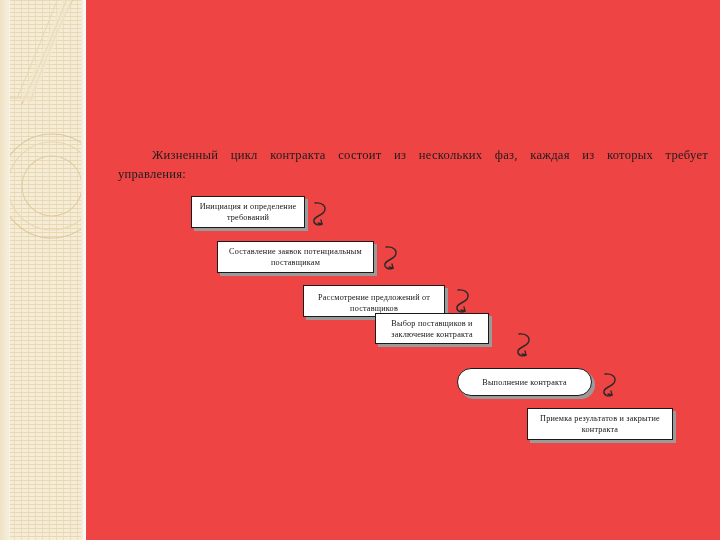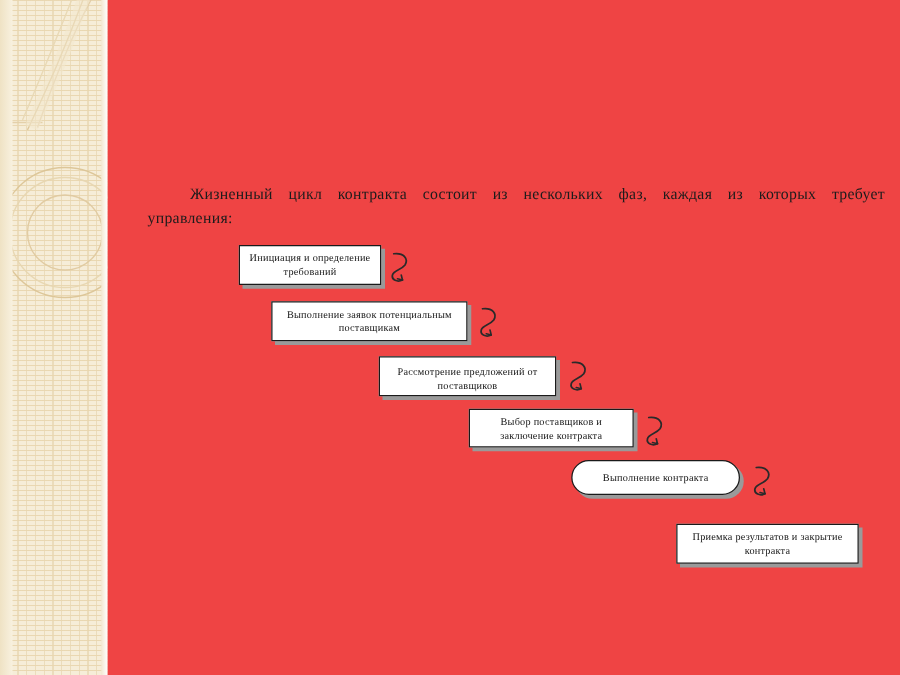--- a/index.html
+++ b/index.html
@@ -108,23 +108,23 @@
   }
   .step .label {
     display: block;
     width: 100%;
   }
 
   
   #step-1 { left: 191px; top: 196px; width: 114px; height: 32px; }
   #step-2 { left: 217px; top: 241px; width: 157px; height: 32px; }
   #step-3 { left: 303px; top: 285px; width: 142px; height: 32px; align-items: flex-end; }
-  #step-4 { left: 375px; top: 327px; width: 132px; height: 31px; }
+  #step-4 { left: 375px; top: 313px; width: 114px; height: 31px; }
   #step-5 { left: 457px; top: 368px; width: 135px; height: 28px; border-radius: 14px; }
-  #step-6 { left: 541px; top: 408px; width: 146px; height: 32px; margin-top: 11px; }
+  #step-6 { left: 527px; top: 408px; width: 146px; height: 32px; }
 
   .curl {
     position: absolute;
     width: 20px;
     height: 30px;
     color: #2a2a2a;
   }
   .curl svg { width: 100%; height: 100%; display: block; }
 
   #curl-1 { left: 310px; top: 199px; }
@@ -167,21 +167,21 @@
     </div>
 
     <div class="curl" id="curl-1">
       <svg viewBox="0 0 20 30">
         <path d="M5 4 C 13 3, 17 8, 14 13 C 11 17, 5 17, 4 21 C 3 25, 8 27, 12 25" fill="none" stroke="#2a2a2a" stroke-width="1.4" stroke-linecap="round"></path>
         <path d="M12 25 L 8 24 M12 25 L 11 21" fill="none" stroke="#2a2a2a" stroke-width="1.3" stroke-linecap="round"></path>
       </svg>
     </div>
 
     <div class="step" id="step-2">
-      <span class="label">Выполнение заявок потенциальным поставщикам</span>
+      <span class="label">Составление заявок потенциальным поставщикам</span>
     </div>
 
     <div class="curl" id="curl-2">
       <svg viewBox="0 0 20 30">
         <path d="M5 4 C 13 3, 17 8, 14 13 C 11 17, 5 17, 4 21 C 3 25, 8 27, 12 25" fill="none" stroke="#2a2a2a" stroke-width="1.4" stroke-linecap="round"></path>
         <path d="M12 25 L 8 24 M12 25 L 11 21" fill="none" stroke="#2a2a2a" stroke-width="1.3" stroke-linecap="round"></path>
       </svg>
     </div>
 
     <div class="step" id="step-3">

